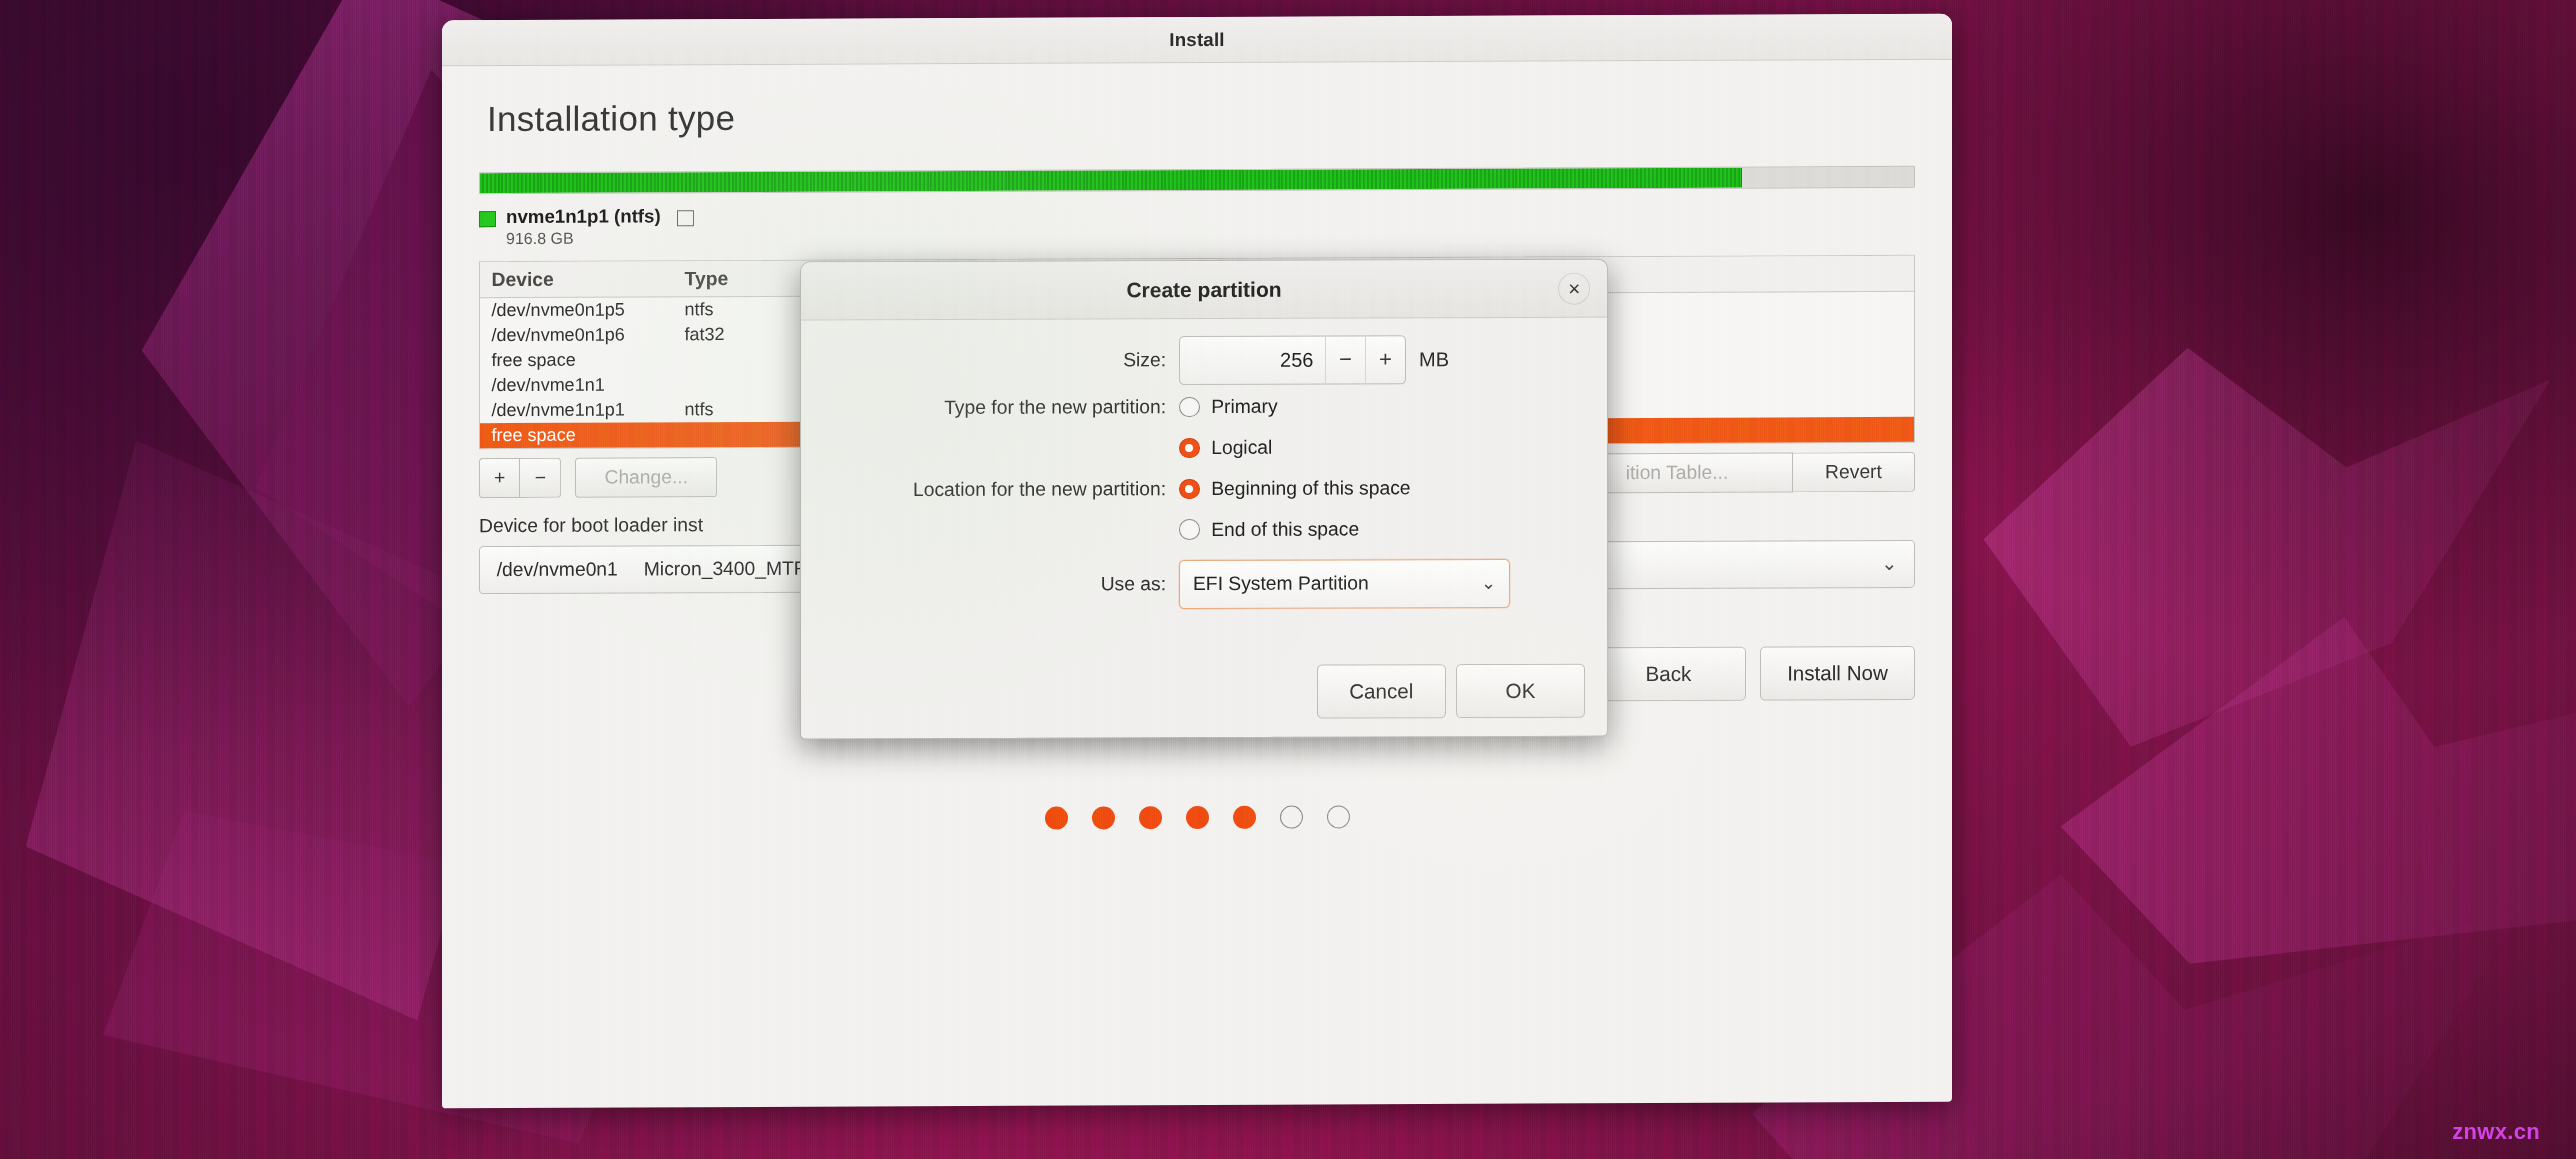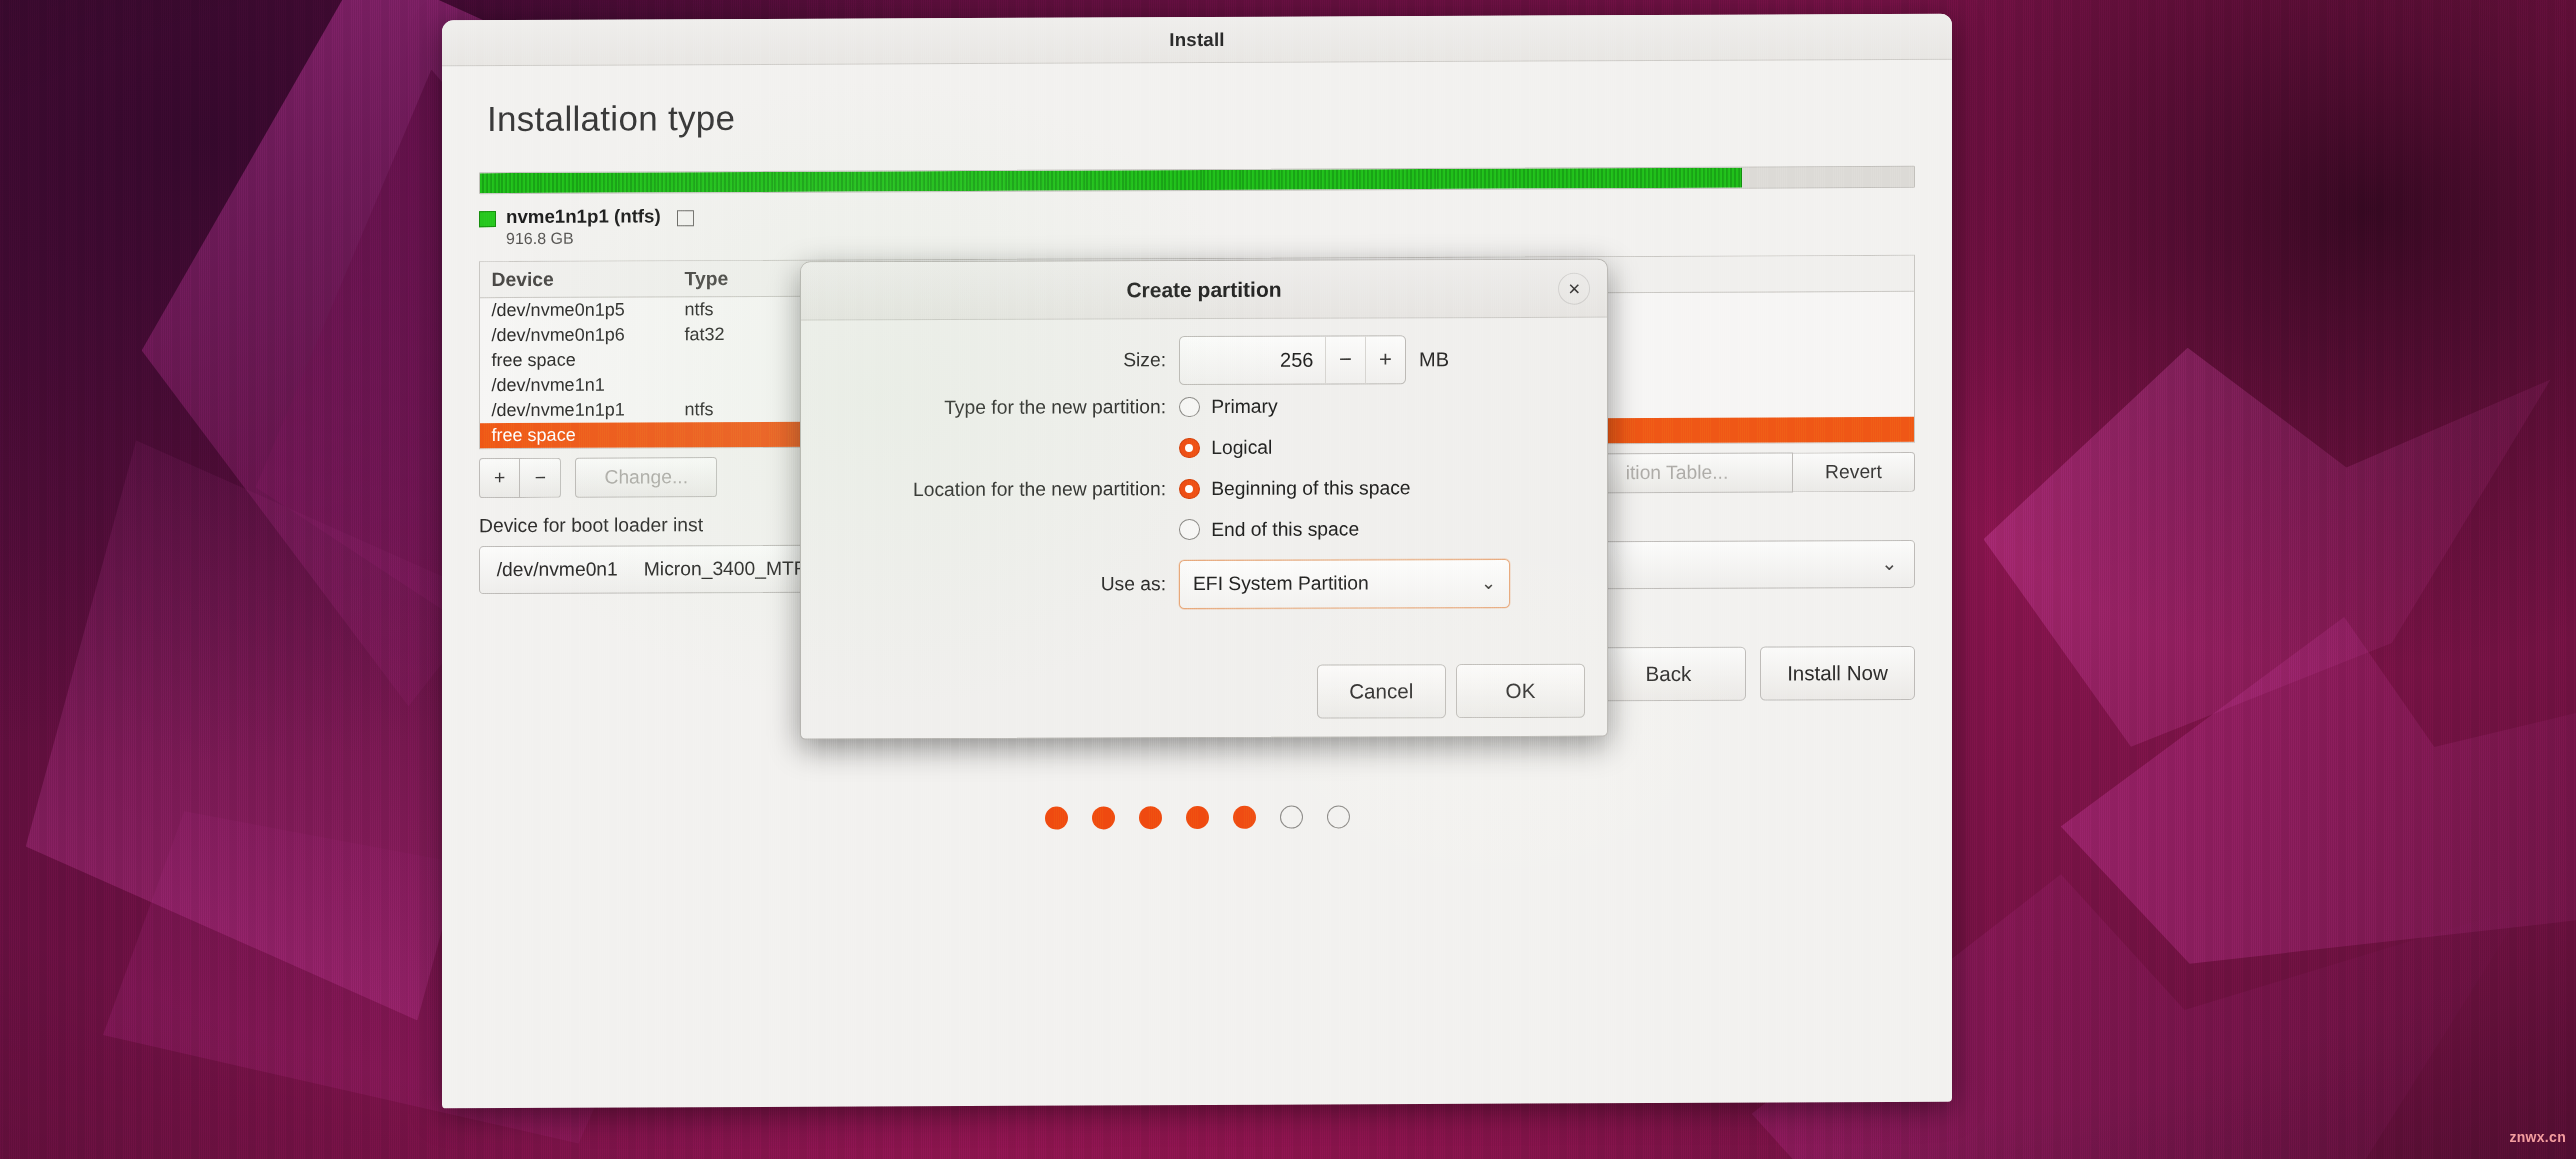--- a/index.html
+++ b/index.html
@@ -275,22 +275,22 @@
 
   
   #mouse-cursor {
     position: absolute; left: 657px; top: 638px;
     width: 0; height: 0;
     filter: drop-shadow(0.6px 1.3px 1.3px rgba(0,0,0,0.5));
   }
 
   
   #watermark {
-    position: absolute; right: 10px; bottom: 14px;
-    font-size: 14px; color: #fca5a5; font-weight: bold;
+    position: absolute; right: 36px; bottom: 14px;
+    font-size: 22px; color: #d946ef; font-weight: bold;
     letter-spacing: 0.3px; opacity: .95;
   }
 
   
   #scanlines {
     position: absolute; inset: 0; pointer-events: none;
     background: repeating-linear-gradient(90deg, rgba(255,255,255,0.045) 0 0.6px, rgba(0,0,0,0.035) 0.6px 1.9px);
     mix-blend-mode: overlay;
   }
   #glare {

